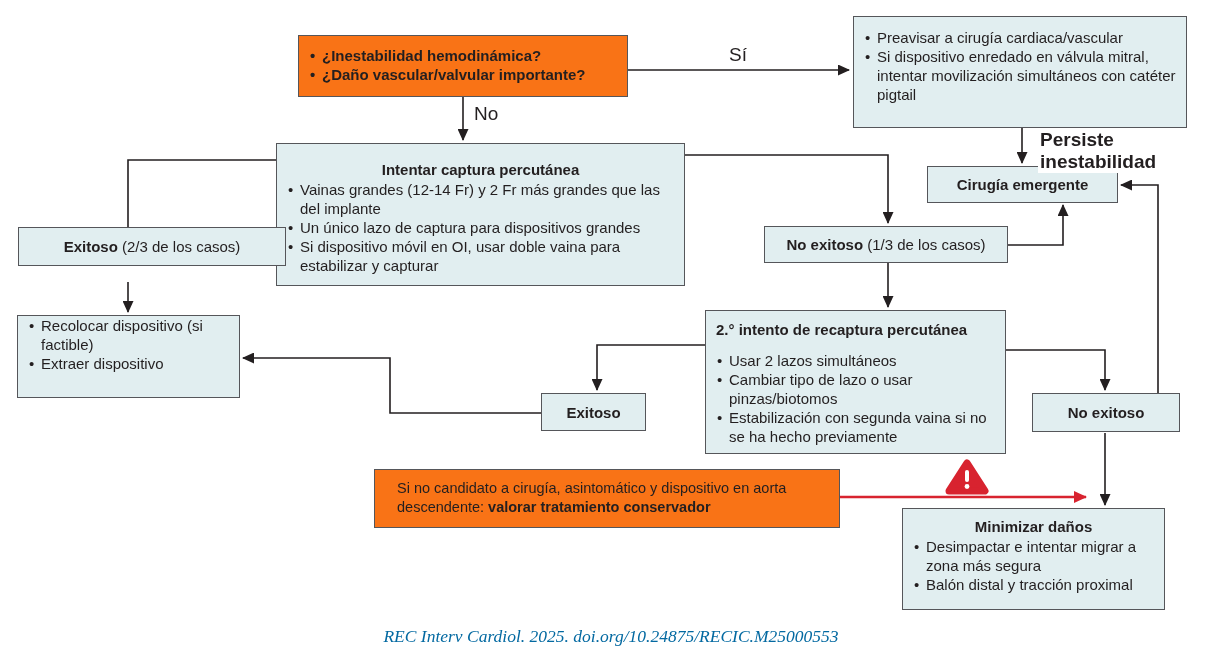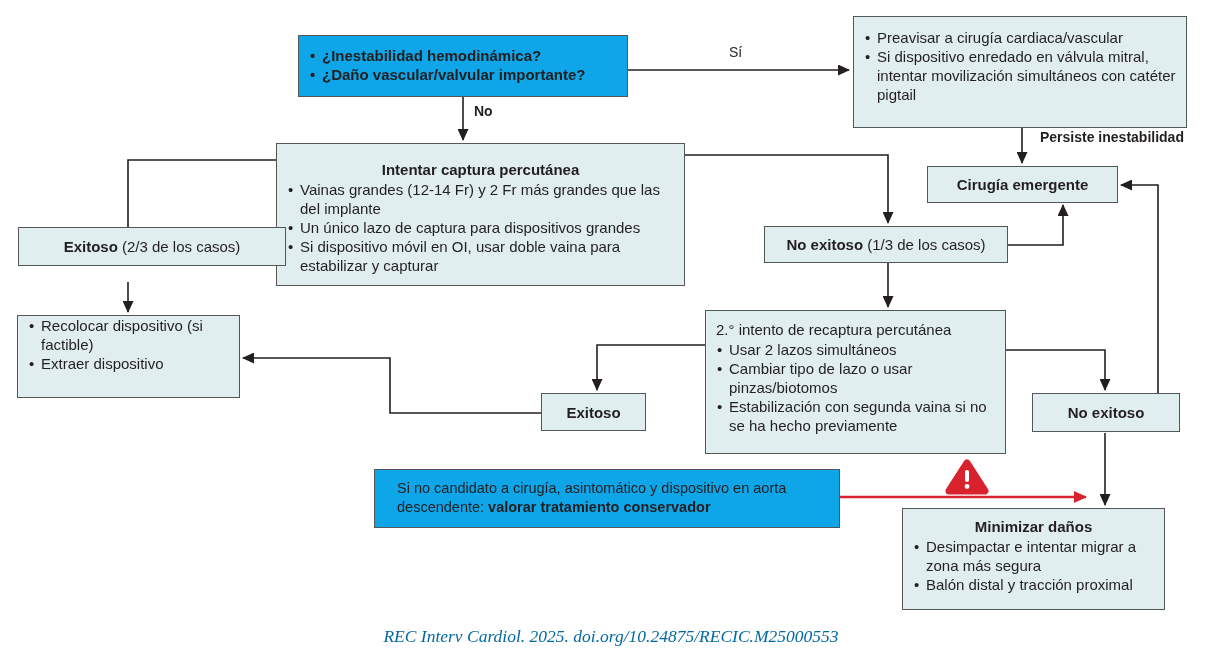--- a/index.html
+++ b/index.html
@@ -6,30 +6,30 @@
   html,body { background:#ffffff; }
   #stage {
     position:relative; width:1222px; height:658px; background:#ffffff;
     font-family:"Liberation Sans", sans-serif; color:#231f20; overflow:hidden;
   }
   svg.connectors { position:absolute; left:0; top:0; z-index:1; }
   .node {
     position:absolute; z-index:2; border:1.6px solid #55565a;
     font-size:15px; line-height:19px; padding:7px 10px;
   }
-  .teal  { background:#0ea5e9; }
+  .teal  { background:#f97316; }
   .light { background:#e1eef0; }
   .flex-center { display:flex; align-items:center; justify-content:center; text-align:center; }
   .bold { font-weight:bold; }
   .node-title-center { font-weight:bold; text-align:center; margin-bottom:1px; }
-  .node-title-left { font-weight:normal; margin-bottom:1px; }
+  .node-title-left { font-weight:bold; margin-bottom:12px; }
   .bullet { position:relative; padding-left:13px; }
   .bullet::before { content:"\2022"; position:absolute; left:1px; }
   .bold-bullets .bullet { font-weight:bold; }
-  .flow-label { position:absolute; z-index:3; font-size:14px; background:#fff; padding:0 2px; }
+  .flow-label { position:absolute; z-index:3; font-size:19px; background:#fff; padding:0 2px; }
   .warning { position:absolute; z-index:3; }
   .citation {
     position:absolute; z-index:2; left:0; right:0; top:626px; text-align:center;
     font-family:"Liberation Serif", serif; font-style:italic; font-size:17.5px; color:#0369a1;
   }
 </style>
 </head>
 <body>
 
 <div id="stage">
@@ -55,21 +55,21 @@
       <path d="M1158,393 V185 H1121" marker-end="url(#ah)"></path>
       <path d="M705,345 H597 V390" marker-end="url(#ah)"></path>
       <path d="M1006,350 H1105 V390" marker-end="url(#ah)"></path>
       <path d="M541,413 H390 V358 H243" marker-end="url(#ah)"></path>
       <path d="M1105,433 V505" marker-end="url(#ah)"></path>
     </g>
     <path d="M840,497 H1086" fill="none" stroke="#d8232f" stroke-width="2.6" marker-end="url(#ahred)"></path>
   </svg>
 
   <div class="flow-label bold" style="left:727px; top:44px; font-weight:normal;">Sí</div>
-  <div class="flow-label" style="left:472px; top:103px;font-weight:bold;">No</div>
+  <div class="flow-label" style="left:472px; top:103px;">No</div>
   <div class="flow-label bold" style="left:1038px; top:129px;">Persiste inestabilidad</div>
 
   <div class="node teal bold-bullets" style="left:298px; top:35px; width:330px; height:62px; padding-top:10px;">
     <div>
         <div class="bullet">¿Inestabilidad hemodinámica?</div>
         <div class="bullet">¿Daño vascular/valvular importante?</div>
       </div>
   </div>
 
   <div class="node light" style="left:853px; top:16px; width:334px; height:112px; padding-top:11px;">

